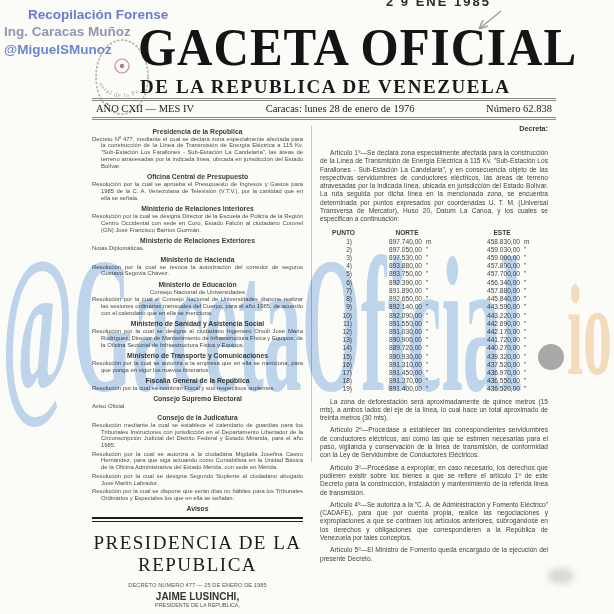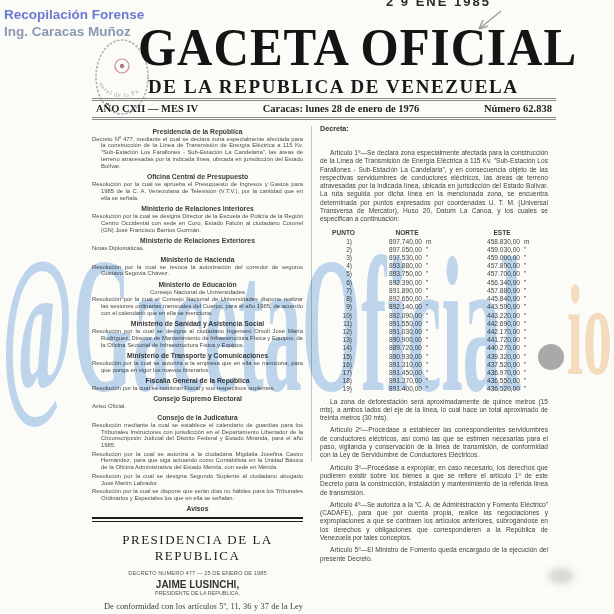--- a/index.html
+++ b/index.html
@@ -1,70 +1,70 @@
 <!DOCTYPE html>
 <html style="--ann-line1: #6b79cf; --ann-line2: #8d97b4; --ann-line3: #6c87cf;"><head>
 <meta charset="utf-8">
 <style>
   html,body{margin:0;padding:0;background:#e8e8e8;}
   .page{position:relative;width:614px;height:614px;background:#fbfbf8;overflow:hidden;
         font-family:"Liberation Serif",serif;color:#2e2e2e;}
   
   .annotation{position:absolute;top:6px;left:4px;font-family:"Liberation Sans",sans-serif;
               font-weight:bold;font-size:13.5px;line-height:1.28;}
-  .ann-1{color:var(--ann-line1,#6b79cf);}
+  .ann-1{color:var(--ann-line1,#6b79cf);margin-left:24px;}
   .ann-2{color:var(--ann-line2,#8d97b4);}
   .ann-3{color:var(--ann-line3,#6c87cf);}
   
   .stamp{position:absolute;top:-6px;left:386px;font-family:"Liberation Sans",sans-serif;
          font-weight:bold;font-size:13px;letter-spacing:2px;color:#2b2b2b;}
   .arrow-mark{position:absolute;top:8px;left:472px;}
   
   .seal{position:absolute;top:36px;left:92px;}
   
   .gaceta-title{position:absolute;top:16px;left:138px;font-size:49px;font-weight:bold;
                 letter-spacing:1px;color:#141414;white-space:nowrap;transform:scaleY(1.08);
                 transform-origin:top left;}
-  .gaceta-sub{position:absolute;top:76px;left:148px;font-size:19px;font-weight:bold;
+  .gaceta-sub{position:absolute;top:76px;left:140px;font-size:19px;font-weight:bold;
               letter-spacing:1.6px;color:#1a1a1a;white-space:nowrap;}
   .infobar{position:absolute;top:98px;left:92px;width:456px;display:flex;
            justify-content:space-between;align-items:center;
            border-top:3px double #8a8a8a;border-bottom:3px double #8a8a8a;
-           padding:2px 4px 3px;font-weight:bold;font-size:10.5px;color:#222;}
+           padding:2px 4px 3px;font-weight:normal;font-size:10.5px;color:#222;}
   
   .columns{position:absolute;top:124px;left:92px;width:456px;display:flex;gap:8px;}
   .col-left{width:216px;}
   .col-divider{width:1px;background:#c6c6c6;height:336px;margin-top:2px;}
   .col-right{flex:1;}
   
   .sumario-title{text-align:center;font-weight:bold;font-size:11px;letter-spacing:5px;
                  margin:1px 0 1px;color:#222;}
   .sumario-title::after{content:"";display:block;width:16px;border-bottom:1px solid #555;
                  margin:1px auto 0;}
   .sum-heading{font-family:"Liberation Sans",sans-serif;font-weight:bold;font-size:6.8px;
                text-align:center;margin:3.5px 0 1px;color:#3c3c3c;}
   .sum-subheading{font-family:"Liberation Sans",sans-serif;font-size:6px;text-align:center;
                margin:0 0 1px;color:#4a4a4a;}
   .sum-entry{font-family:"Liberation Sans",sans-serif;font-size:5.9px;line-height:1.16;
              text-align:justify;color:#4c4c4c;margin:0 0 1.5px;padding-left:9px;text-indent:-9px;}
   .heavy-rule{border-top:2px solid #1d1d1d;border-bottom:1px solid #1d1d1d;height:2px;
               margin:5px 0 4px;}
-  .pres-title{font-size:13px;letter-spacing:1.5px;text-align:center;color:#1b1b1b;
+  .pres-title{font-size:19px;letter-spacing:1.5px;text-align:center;color:#1b1b1b;
               margin:10px 0 6px;}
   .decree-line{font-family:"Liberation Sans",sans-serif;font-size:5.8px;text-align:center;
               color:#5a5a5a;margin-bottom:3px;}
   .pres-name{font-family:"Liberation Sans",sans-serif;font-weight:bold;font-size:10px;
               text-align:center;color:#333;}
   .pres-role{font-family:"Liberation Sans",sans-serif;font-size:5.4px;text-align:center;
               color:#555;margin-bottom:5px;}
   .preamble{font-size:8.4px;line-height:1.35;text-align:justify;text-indent:12px;
               color:#3a3a3a;margin:0;}
   
   .decreta{font-family:"Liberation Sans",sans-serif;font-weight:bold;font-size:7.2px;
-           text-align:left;color:#333;margin:0 0 16px;}
+           text-align:right;color:#333;margin:0 0 16px;}
   .art{font-family:"Liberation Sans",sans-serif;font-size:6.6px;line-height:1.26;
        text-align:justify;color:#424242;margin:0 0 4px;text-indent:10px;}
   .coords-table{margin:3px 0 4px 12px;font-family:"Liberation Sans",sans-serif;
        font-size:6.6px;color:#454545;}
   .coords-row{display:grid;grid-template-columns:26px 98px 92px;line-height:8.2px;}
   .coords-row .c-punto{text-align:right;padding-right:6px;}
   .coords-row .c-val{display:flex;}
   .coords-row .c-num{width:64px;text-align:right;}
   .coords-row .c-unit{padding-left:4px;}
   .coords-head{display:grid;grid-template-columns:26px 98px 92px;font-weight:bold;
@@ -78,20 +78,21 @@
           background:#d8d8d4;filter:blur(3px);}
 </style>
 </head>
 <body>
 
 <div class="page">
 
   <div class="annotation">
     <div class="ann-1">Recopilación Forense</div>
     <div class="ann-2">Ing. Caracas Muñoz</div>
+    <div class="ann-3">@MiguelSMunoz</div>
   </div>
 
   <div class="stamp">2 9 ENE 1985</div>
 
   <svg class="arrow-mark" width="32" height="28" viewBox="0 0 32 28">
     <path d="M29 3 L7 21 M7 21 l9 -3 M7 21 l4 -9" stroke="#a2a2a2" stroke-width="1.6" fill="none"></path>
   </svg>
 
   <svg class="seal" width="60" height="82" viewBox="0 0 60 82">
     <ellipse cx="30" cy="41" rx="26" ry="37" fill="none" stroke="#b2b2b2" stroke-width="1.6" stroke-dasharray="2.5 1.5"></ellipse>

